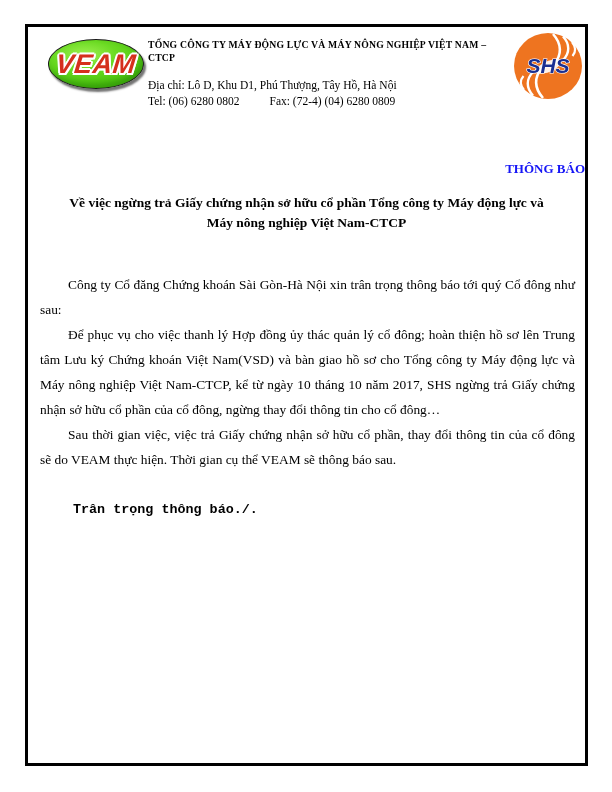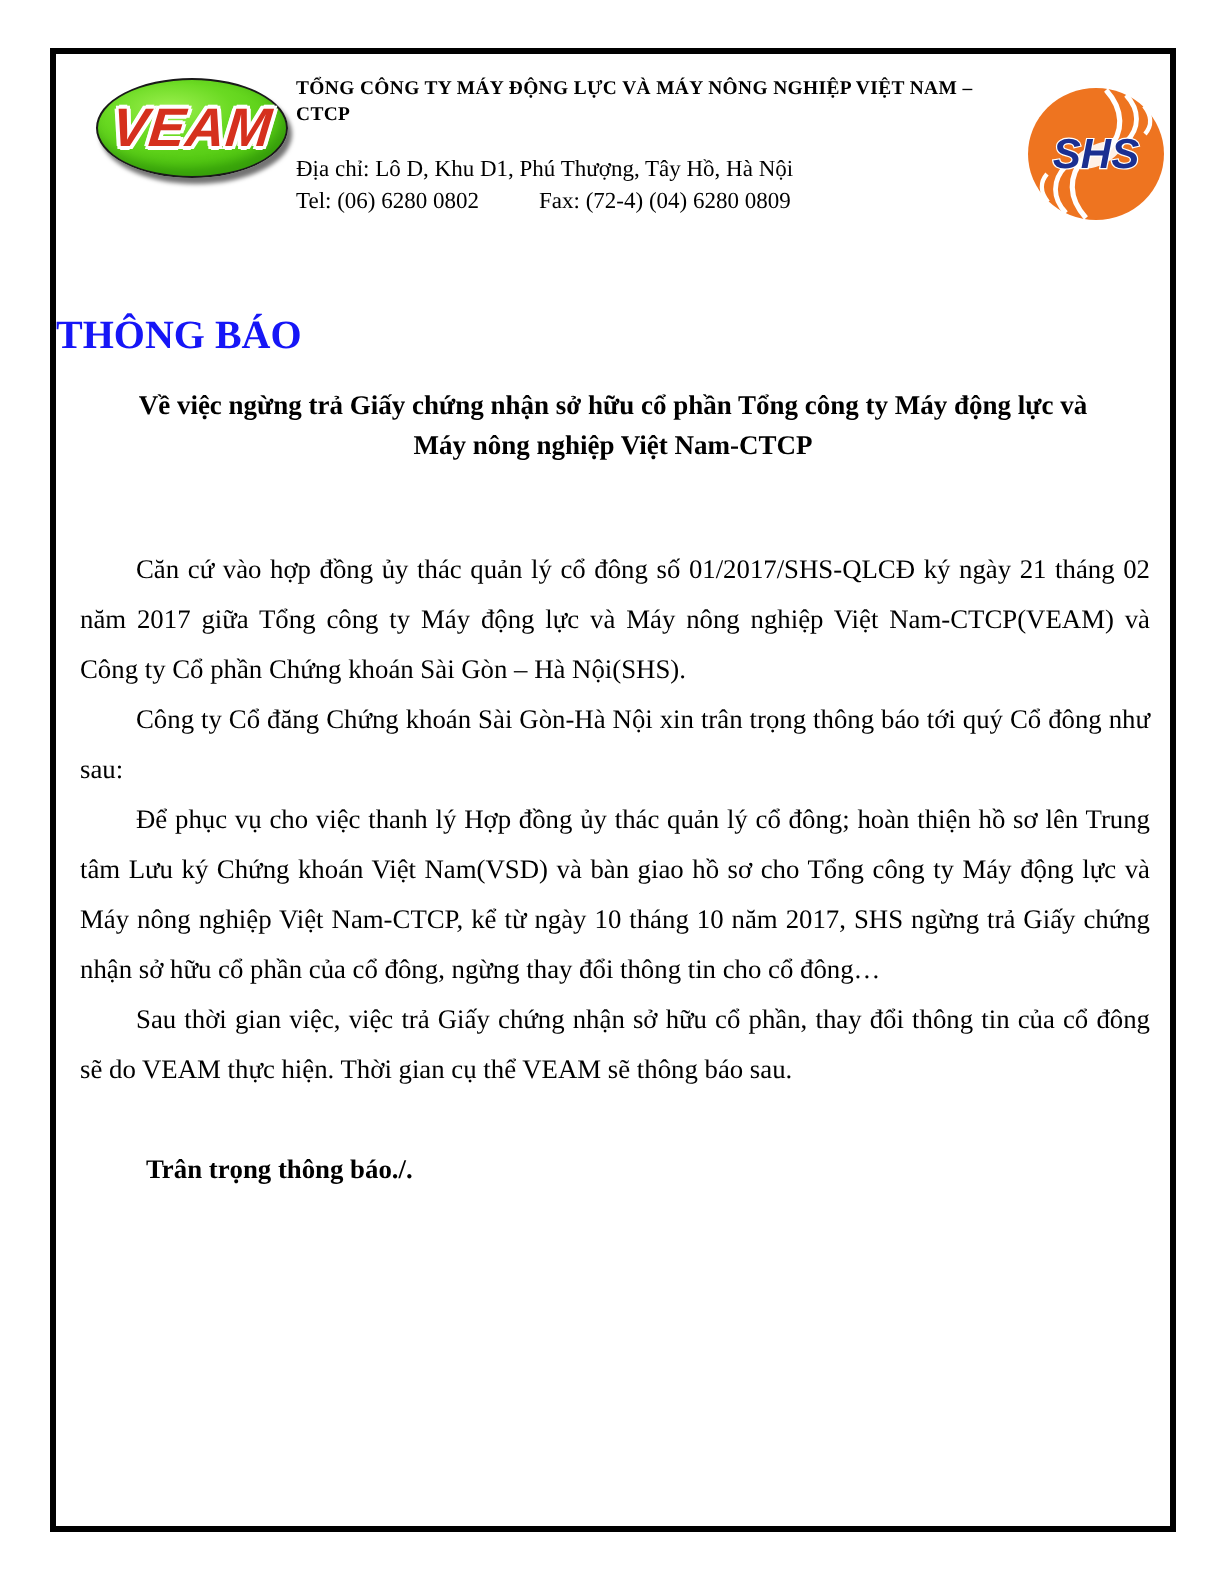--- a/index.html
+++ b/index.html
@@ -30,37 +30,37 @@
       -1.5px 1.5px 0 #fff, 1.5px 1.5px 0 #fff,
       -2px 0 0 #fff, 2px 0 0 #fff, 0 -2px 0 #fff, 0 2px 0 #fff;
   }
   .header-center {
     position:absolute; left:120px; right:82px; top:11px; text-align:left;
   }
   .company-name { font-size:9.7px; font-weight:bold; line-height:13px; letter-spacing:0.2px; }
   .address-line { font-size:11.5px; line-height:15.5px; margin-top:14px; }
   .telfax-line  { font-size:11.5px; line-height:15.5px; }
   .fax-span { margin-left:30px; }
-  .shs-logo { position:absolute; left:485px; top:16px; width:70px; height:68px; }
+  .shs-logo { position:absolute; left:485px; top:5px; width:70px; height:68px; }
   
   .title {
-    margin:51px 0 0; text-align:left;
-    font-size:20px; line-height:21px; font-weight:bold; color:#1616f6;
+    margin:51px 0 0; text-align:right;
+    font-size:13px; line-height:21px; font-weight:bold; color:#1616f6;
   }
   .subtitle {
     margin:14px 30px 0; text-align:center;
     font-size:13.5px; line-height:20px; font-weight:bold; color:#000;
   }
   
   .doc-body {
     margin:39px 10px 0 12px;
     font-size:13.4px; line-height:25px; text-align:justify;
   }
   .doc-body p { margin:0; text-indent:28px; }
-  .closing { margin-top:25px !important; font-weight:bold; text-indent:33px !important; }
+  .closing { margin-top:25px !important; font-weight:bold; text-indent:33px !important;font-family:Liberation Mono, monospace; }
 </style>
 </head>
 <body>
 
 <div class="page">
   <div class="doc-border">
 
     <div class="header">
       <div class="veam-logo">
         <span class="veam-text">VEAM</span>
@@ -87,21 +87,20 @@
           <text x="35" y="41" text-anchor="middle" font-family="Liberation Sans, sans-serif" font-style="italic" font-weight="bold" font-size="21" fill="#1b2f91" stroke="#ffffff" stroke-width="1.2" style="paint-order: stroke fill;">SHS</text>
         </svg>
       </div>
     </div>
 
     <div class="title">THÔNG BÁO</div>
 
     <div class="subtitle">Về việc ngừng trả Giấy chứng nhận sở hữu cổ phần Tổng công ty Máy động lực và Máy nông nghiệp Việt Nam-CTCP</div>
 
     <div class="doc-body">
-      <p>Căn cứ vào hợp đồng ủy thác quản lý cổ đông số 01/2017/SHS-QLCĐ ký ngày 21 tháng 02 năm 2017 giữa Tổng công ty Máy động lực và Máy  nông nghiệp Việt Nam-CTCP(VEAM) và Công ty Cổ phần Chứng khoán Sài Gòn – Hà Nội(SHS).</p>
       <p>Công ty Cổ đăng Chứng khoán  Sài Gòn-Hà Nội xin trân trọng thông báo tới quý Cổ đông như sau:</p>
       <p>Để phục vụ cho việc thanh lý Hợp đồng ủy thác quản lý cổ đông;  hoàn thiện hồ sơ lên Trung tâm Lưu ký Chứng khoán Việt Nam(VSD) và bàn giao hồ sơ cho Tổng công ty Máy động lực và Máy  nông nghiệp Việt Nam-CTCP, kể từ ngày 10 tháng 10  năm 2017, SHS ngừng  trả Giấy chứng nhận sở hữu cổ phần của cổ đông, ngừng thay đổi thông tin cho cổ đông…</p>
       <p>Sau thời gian việc, việc trả Giấy chứng nhận sở hữu cổ phần, thay đổi thông tin của cổ đông sẽ do VEAM thực hiện. Thời gian cụ thể VEAM sẽ thông báo sau.</p>
       <p class="closing">Trân trọng thông báo./.</p>
     </div>
 
   </div>
 </div>
 
 </body></html>

